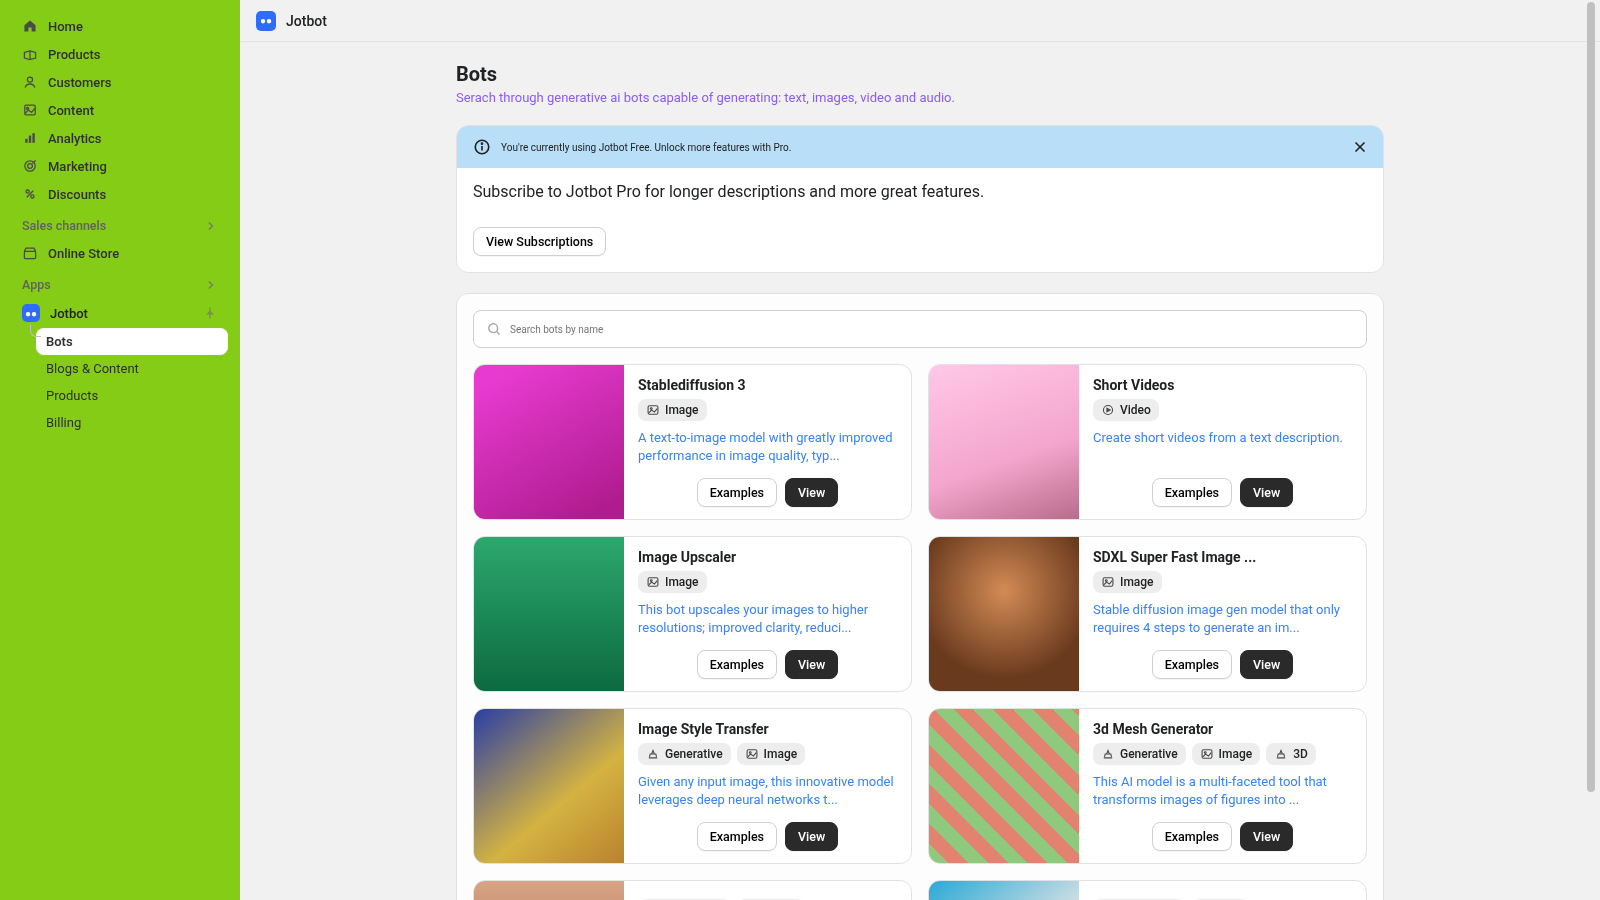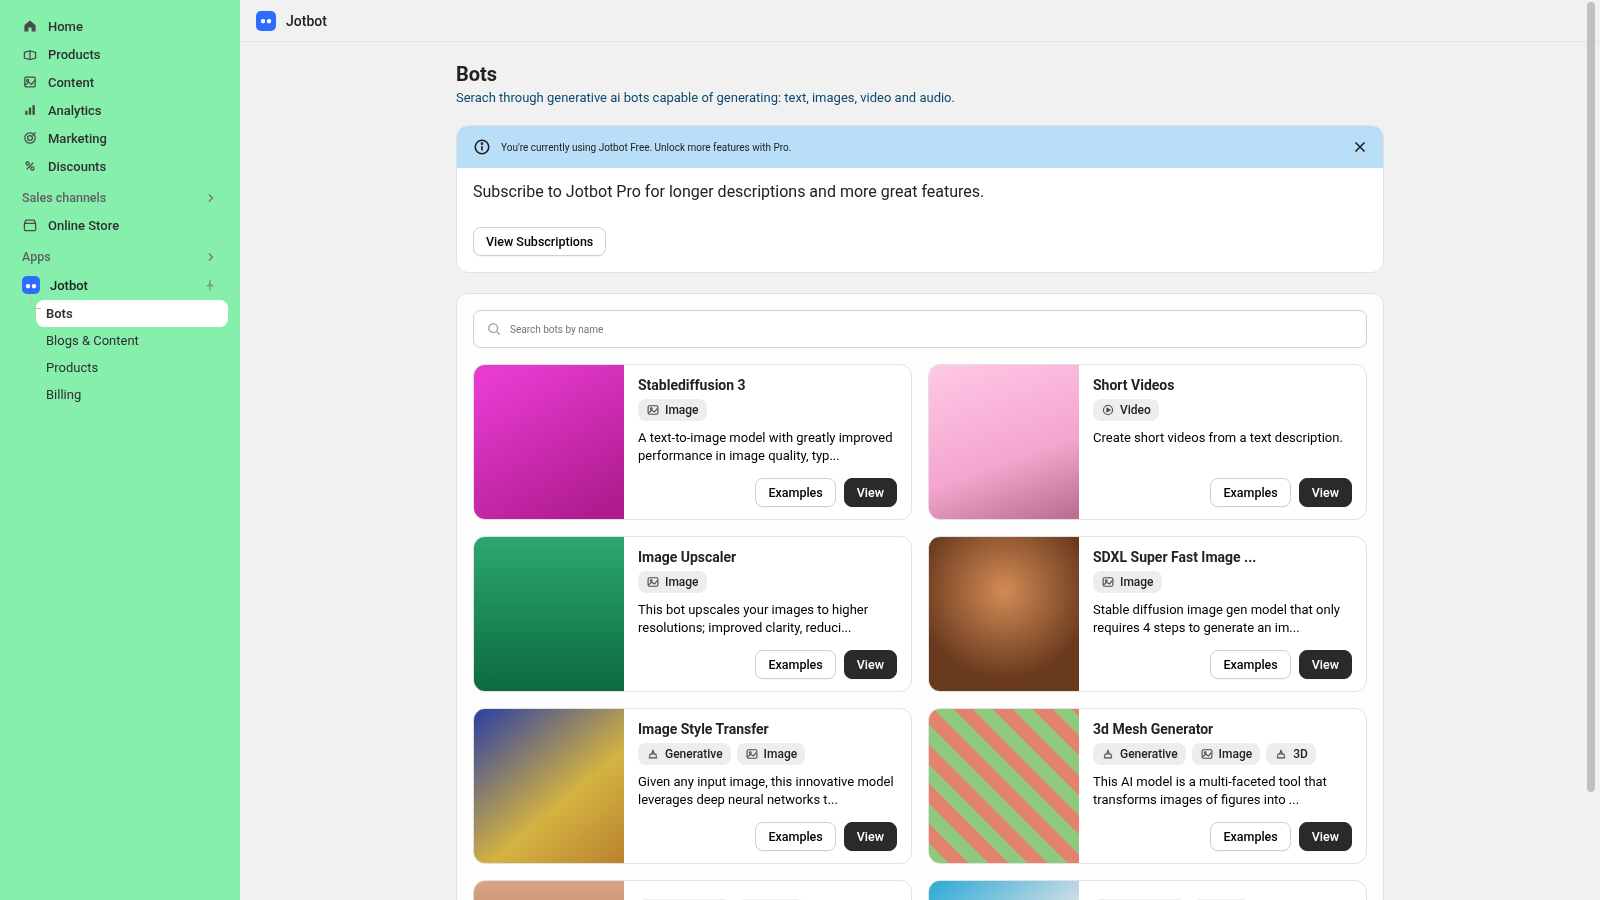--- a/index.html
+++ b/index.html
@@ -1,57 +1,57 @@
 <!DOCTYPE html>
 <html><head>
 <meta charset="utf-8">
 <style>
 *{box-sizing:border-box;margin:0;padding:0;font-family:-apple-system,BlinkMacSystemFont,"Segoe UI",Roboto,Helvetica,Arial,sans-serif}
 body{background:#f1f1f1;color:#202223;font-size:14px;width:1600px;height:900px;overflow:hidden;position:relative}
-.sidebar{position:absolute;left:0;top:0;width:240px;height:100%;background:#86efac;padding:12px;overflow:hidden}
+.sidebar{position:absolute;left:0;top:0;width:240px;height:100%;background:#84cc16;padding:12px;overflow:hidden}
 .nav-item{display:flex;align-items:center;gap:10px;padding:6px 10px;border-radius:8px;color:#303030;cursor:pointer;font-size:13px;font-weight:550}
 .nav-item .ic{width:16px;height:16px;display:flex;align-items:center;justify-content:center;flex:0 0 16px}
 .section-header{display:flex;align-items:center;justify-content:space-between;padding:10px 10px 6px 10px;color:#616161;font-size:12.5px;font-weight:540}
 .chev{width:14px;height:14px}
 .apps-sub{position:relative}
 .app-row{display:flex;align-items:center;gap:10px;padding:6px 10px;border-radius:8px;font-size:13px;font-weight:540}
 .app-ic{width:18px;height:18px;border-radius:5px;background:#2e6cff;display:flex;align-items:center;justify-content:center;color:#fff;font-size:10px;font-weight:700}
 .pin{margin-left:auto;width:16px;height:16px;opacity:.6}
 .sub-nav{margin-left:12px;border-left:0;padding-left:12px;position:relative}
 .sub-nav::before{content:"";position:absolute;left:6px;top:-4px;width:10px;height:12px;border-left:1px solid #bdbdbd;border-bottom:1px solid #bdbdbd;border-bottom-left-radius:6px}
 .sub-item{display:flex;align-items:center;padding:6px 10px;border-radius:8px;cursor:pointer;font-size:13px;color:#303030}
 .sub-item.active{background:#fff;font-weight:600}
 .main{position:absolute;left:240px;top:0;right:0;height:100%;overflow:hidden}
 .topbar{height:42px;display:flex;align-items:center;gap:10px;padding:0 16px;border-bottom:1px solid #e3e3e3}
 .content{height:calc(100% - 42px);overflow:auto}
 .content-inner{max-width:960px;margin:0 auto;padding:20px 16px 24px}
 .page-title{font-size:20px;font-weight:700;margin-bottom:4px}
-.page-desc{color:#0c4a6e;font-size:13px;margin-bottom:20px}
+.page-desc{color:#8b5cf6;font-size:13px;margin-bottom:20px}
 .banner-card{border:1px solid #e1e1e1;border-radius:12px;background:#fff;margin-bottom:20px;overflow:hidden}
 .banner-top{background:#b9def7;display:flex;align-items:center;gap:10px;padding:12px 16px;position:relative}
 .banner-top .info-ic{width:18px;height:18px}
 .banner-top .msg{font-weight:400;font-size:10px}
 .banner-close{position:absolute;right:14px;top:12px;cursor:pointer;width:18px;height:18px}
 .banner-body{padding:14px 16px 16px}
 .banner-body .txt{font-size:16px;margin-bottom:26px}
 .btn{display:inline-flex;align-items:center;justify-content:center;border:1px solid #cfcfcf;background:#fff;padding:6px 12px;border-radius:8px;font-size:12.5px;font-weight:550;cursor:pointer;box-shadow:0 1px 0 rgba(0,0,0,.04)}
 .btn.primary{background:#2a2a2a;color:#fff;border-color:#2a2a2a}
 .list-card{border:1px solid #e1e1e1;border-radius:12px;background:#fdfdfd;padding:16px}
 .search-wrap{display:flex;align-items:center;border:1px solid #cfcfcf;border-radius:8px;padding:0 12px;height:38px;background:#fff;margin-bottom:16px}
 .search-wrap input{border:0;outline:0;flex:1;font-size:10px;background:transparent}
 .grid{display:grid;grid-template-columns:1fr 1fr;gap:16px}
 .bot-card{border:1px solid #e1e1e1;border-radius:12px;background:#fff;display:flex;overflow:hidden}
 .thumb{width:150px;height:154px;flex:0 0 150px;display:flex;align-items:center;justify-content:center;font-size:11px;color:#fff}
 .bot-body{flex:1;padding:12px 14px;display:flex;flex-direction:column;min-width:0}
 .bot-title{font-size:14px;font-weight:700;margin-bottom:6px;white-space:nowrap;overflow:hidden;text-overflow:ellipsis}
 .badges{display:flex;gap:6px;margin-bottom:8px;flex-wrap:wrap}
 .badge{display:inline-flex;gap:5px;background:#ededed;border-radius:8px;padding:4px 8px;font-size:12px;font-weight:520}
 .badge .bi{width:14px;height:14px}
-.bot-desc{font-size:13px;color:#000000;line-height:1.35}
-.bot-actions{margin-top:auto;display:flex;gap:8px;justify-content:flex-end;padding-top:10px}
+.bot-desc{font-size:13px;color:#3b82f6;line-height:1.35}
+.bot-actions{margin-top:auto;display:flex;gap:8px;justify-content:center;padding-top:10px}
 .ic svg,.chev svg,.pin svg,.info-ic svg,.banner-close svg{width:100%;height:100%;display:block}
 .scrollbar{position:absolute;right:2px;top:2px;width:14px;height:calc(100% - 4px)}
 .scrollbar .thumb-bar{position:absolute;right:3px;width:8px;border-radius:4px;background:#c0c0c0}
 .thumb1{background:linear-gradient(150deg,#e73bd0 10%,#b01c90 90%)}
 .thumb2{background:linear-gradient(160deg,#ffc8e7 0%,#f4a5cd 60%,#b86c8b 100%)}
 .thumb3{background:linear-gradient(180deg,#2ca86e,#0c6a3f)}
 .thumb4{background:radial-gradient(circle at 50% 35%,#d38b55,#6a3a1e 70%)}
 .thumb5{background:linear-gradient(140deg,#2b3ea3,#d4b341 60%,#b9822e)}
 .thumb6{background:repeating-linear-gradient(45deg,#8fc97e 0 14px,#e3826f 14px 28px)}
 .thumb7{background:linear-gradient(180deg,#d9a484,#8a5a46)}
@@ -71,20 +71,29 @@
         <span>Home</span>
       </div>
       <div class="nav-item">
         <span class="ic" style="width:100%;height:100%">
           <svg viewBox="0 0 20 20" fill="none" stroke="#4a4a4a" stroke-width="1.6">
             <path d="M3 8l7-2 7 2v7l-7 2-7-2z"></path>
             <path d="M10 6v11"></path>
           </svg>
         </span>
         <span>Products</span>
+      </div>
+      <div class="nav-item">
+        <span class="ic" style="width:100%;height:100%">
+          <svg viewBox="0 0 20 20" fill="none" stroke="#4a4a4a" stroke-width="1.6">
+            <circle cx="10" cy="7" r="3.2"></circle>
+            <path d="M4 17c1-3.5 4-4.5 6-4.5s5 1 6 4.5"></path>
+          </svg>
+        </span>
+        <span>Customers</span>
       </div>
       <div class="nav-item">
         <span class="ic" style="width:100%;height:100%">
           <svg viewBox="0 0 20 20" fill="none" stroke="#4a4a4a" stroke-width="1.6">
             <rect x="3.5" y="4" width="13" height="12" rx="1.5"></rect>
             <circle cx="7" cy="8" r="1.3"></circle>
             <path d="M4 14l4-4 4 3 4-5"></path>
           </svg>
         </span>
         <span>Content</span>

